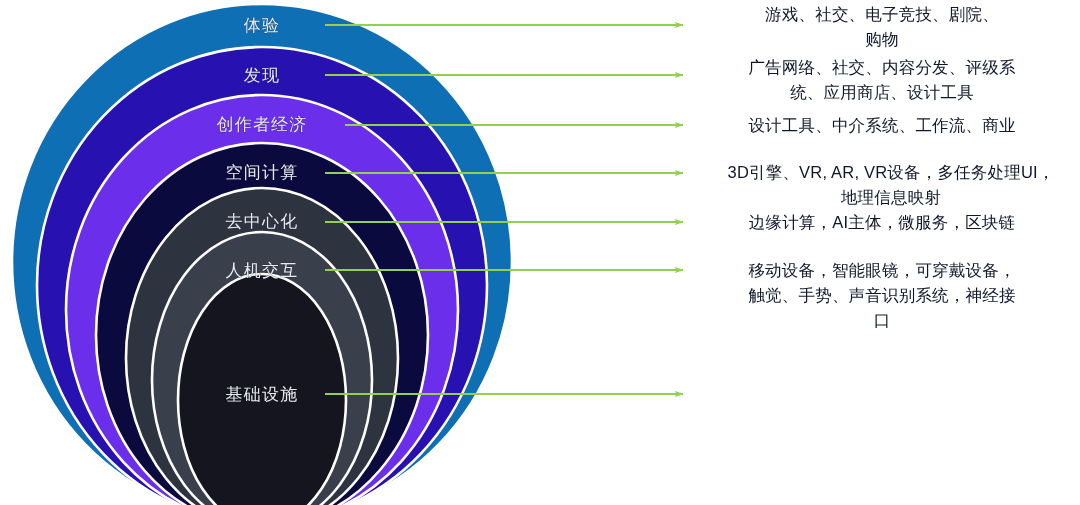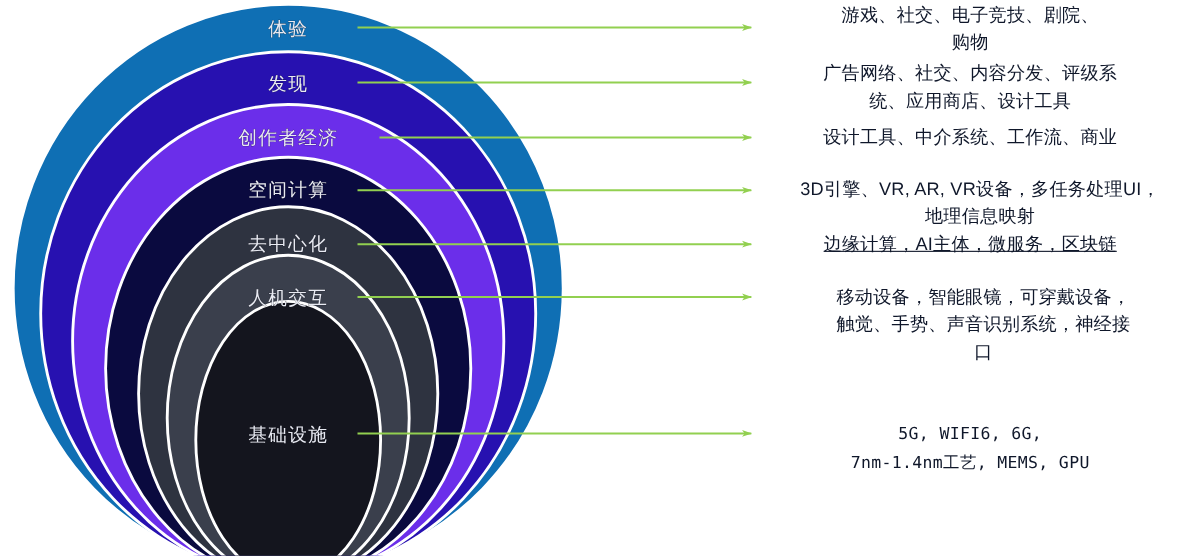--- a/index.html
+++ b/index.html
@@ -103,22 +103,20 @@
 购物</div>
 
   <div class="desc-block" style="left:696px; top:55px;">广告网络、社交、内容分发、评级系
 统、应用商店、设计工具</div>
 
   <div class="desc-block" style="left:696px; top:113px;">设计工具、中介系统、工作流、商业</div>
 
   <div class="desc-block" style="left:696px; top:160px; width:390px;">3D引擎、VR, AR, VR设备，多任务处理UI，
 地理信息映射</div>
 
-  <div class="desc-block" style="left:696px; top:210px;text-decoration:underline;">边缘计算，AI主体，微服务，区块链</div>
+  <div class="desc-block" style="left:696px; top:210px;">边缘计算，AI主体，微服务，区块链</div>
 
-  <div class="desc-block" style="left:696px; top:258px;margin-left:12px;">移动设备，智能眼镜，可穿戴设备，
+  <div class="desc-block" style="left:696px; top:258px;">移动设备，智能眼镜，可穿戴设备，
 触觉、手势、声音识别系统，神经接
 口</div>
 
-  <div class="desc-block desc-mono" style="left:696px; top:381px;">5G, WIFI6, 6G,
-7nm-1.4nm工艺, MEMS, GPU</div>
 
 </div>
 
 </body></html>

